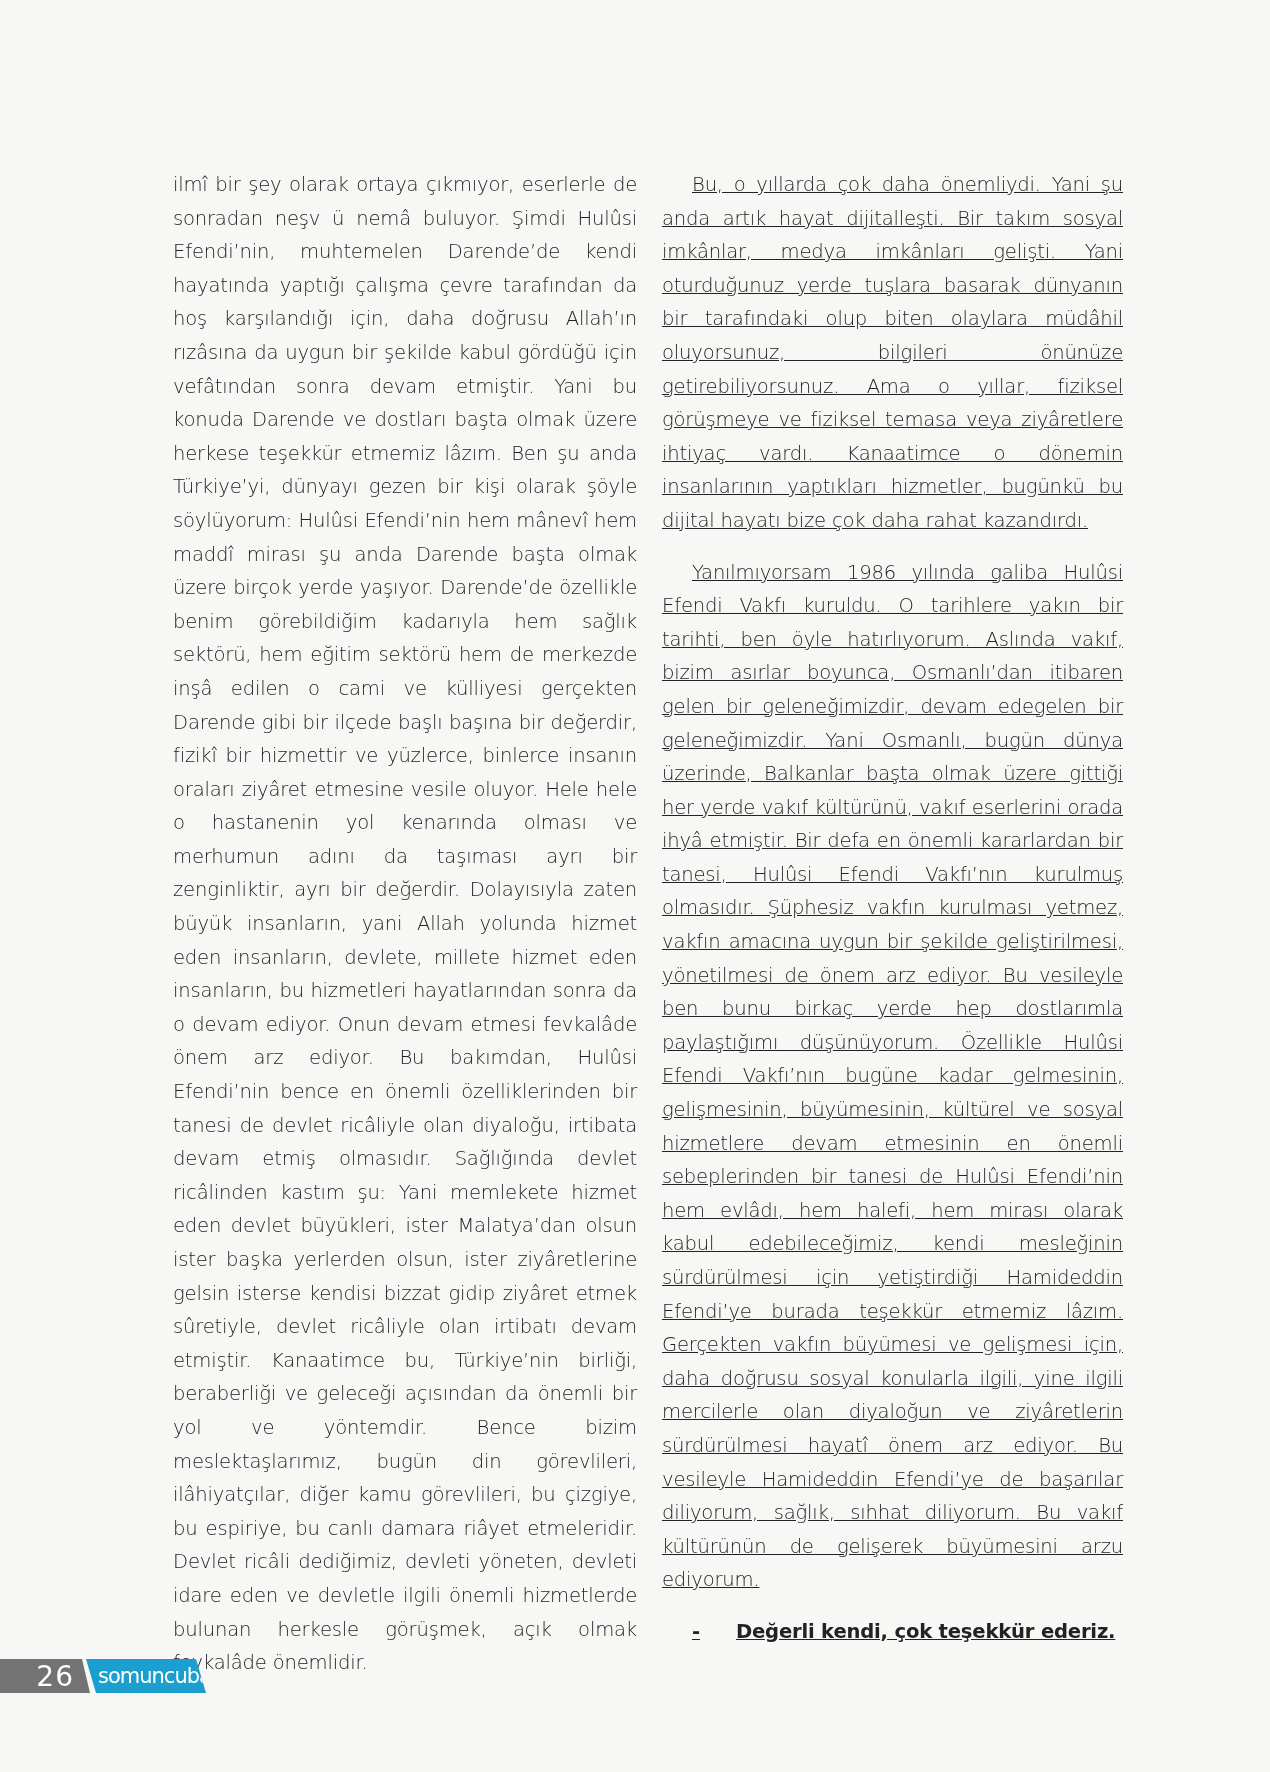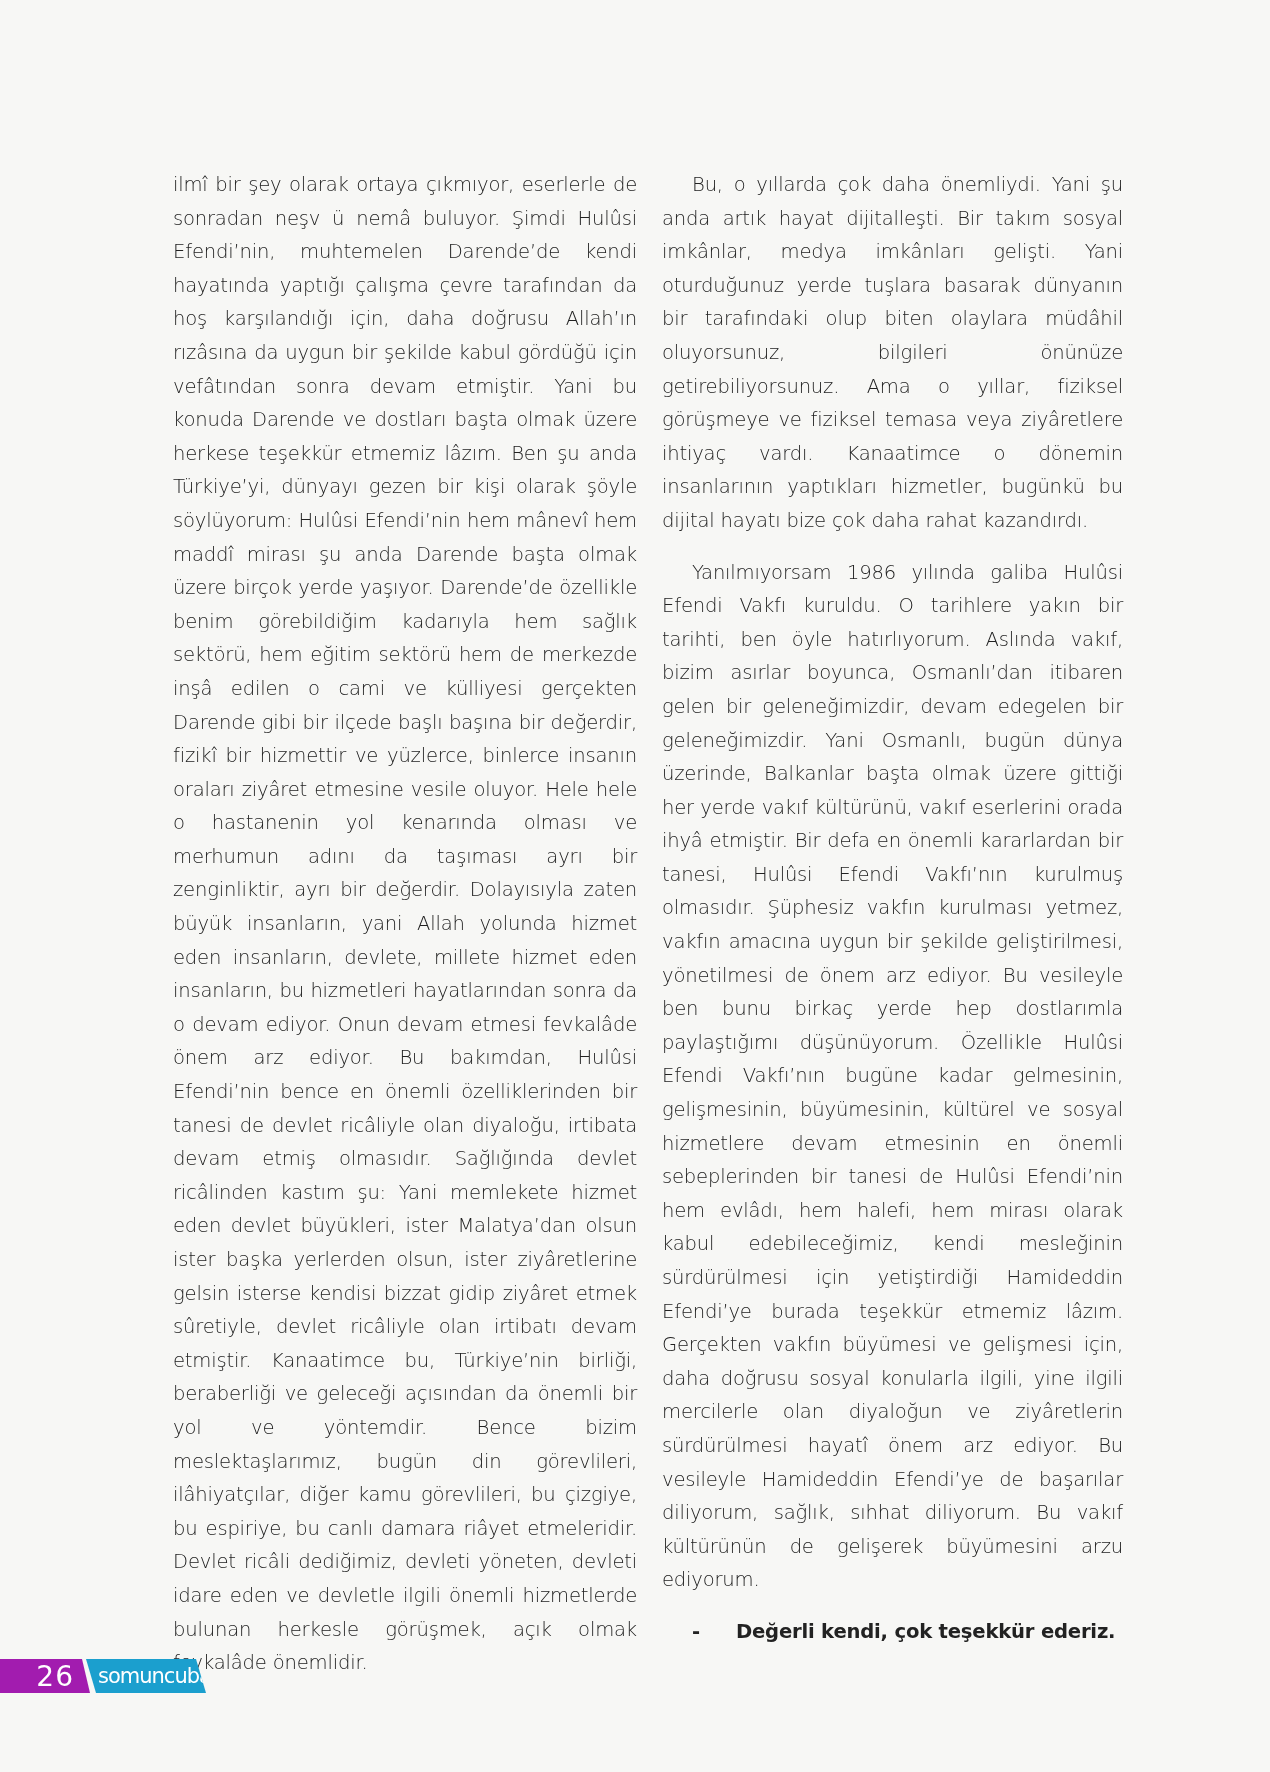--- a/index.html
+++ b/index.html
@@ -16,39 +16,39 @@
     top: 168px;
     width: 464px;
     font-size: 19.6px;
     line-height: 33.6px;
     text-align: justify;
     font-weight: 300;
     letter-spacing: -0.2px;
   }
   .col-left { left: 173px; }
   .col-right { left: 662px; width: 464px; }
-  .col-right p { text-indent: 30px; margin: 0 3px 18px 0; }
+  .col-right p { text-indent: 30px; margin: 0 3px 18px 0; text-decoration: underline; }
   .col-left p { margin: 0; }
   .closing {
     font-weight: bold;
     text-indent: 0 !important;
     margin-top: 14px !important;
     display: flex;
     gap: 36px;
     padding-left: 30px;
     font-size: 19.6px;
   }
   .footer {
     position: absolute;
     left: 0; top: 1659px;
     height: 34px;
     display: flex;
   }
   .page-num {
-    background: #a21caf;
+    background: #737373;
     color: #fff;
     width: 90px;
     height: 34px;
     display: flex; align-items: center; justify-content: flex-end;
     padding-right: 16px;
     box-sizing: border-box;
     font-size: 28px;
     letter-spacing: 1px;
     clip-path: polygon(0 0, 82px 0, 90px 34px, 0 34px);
   }

